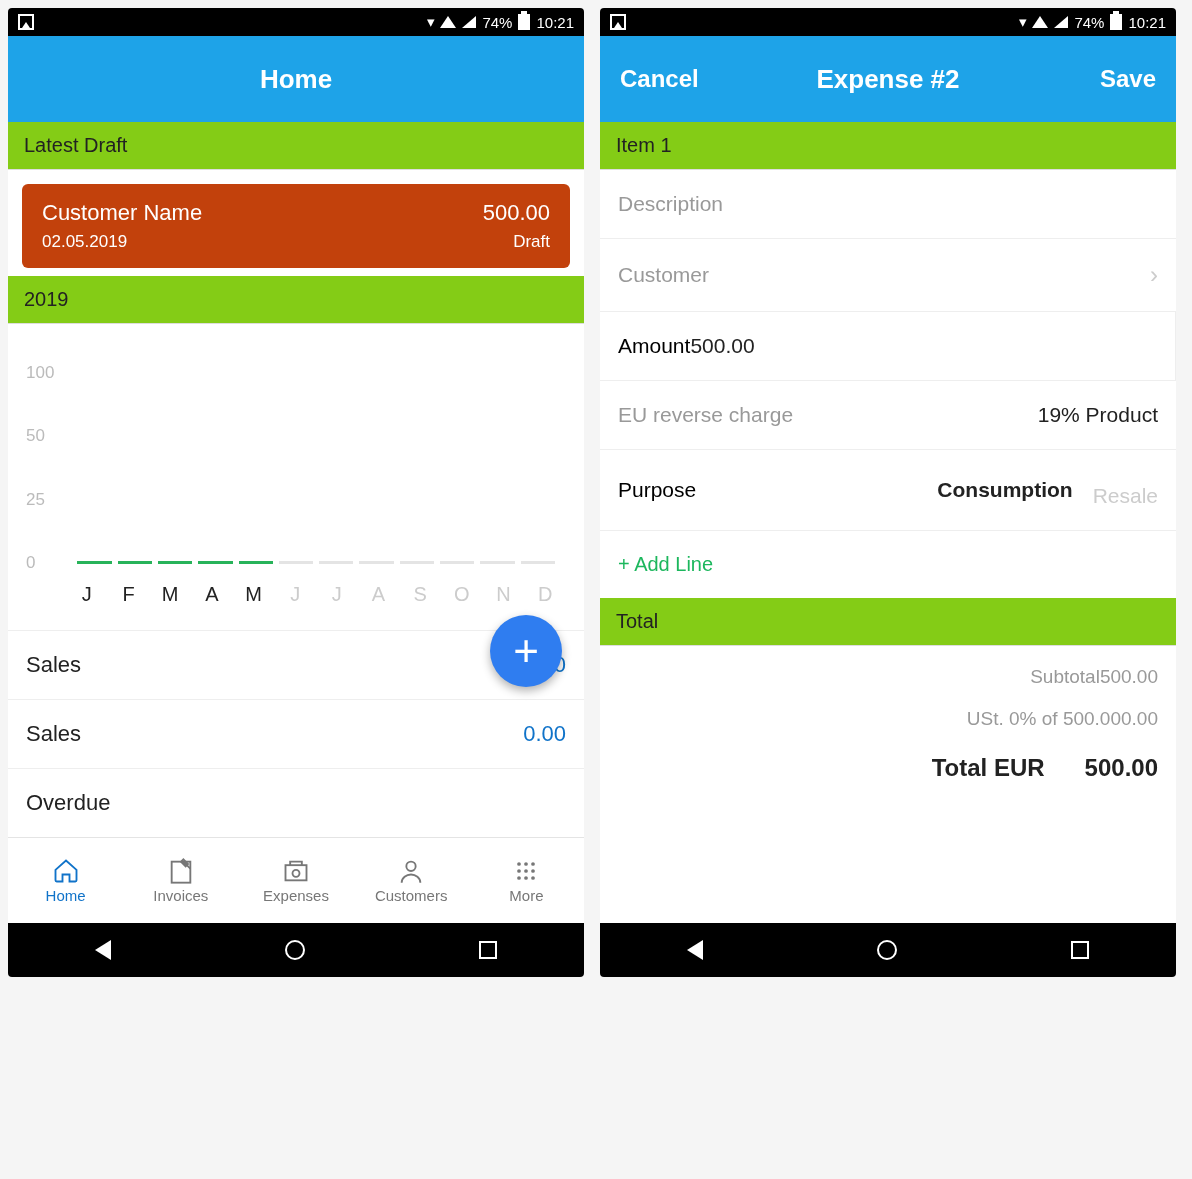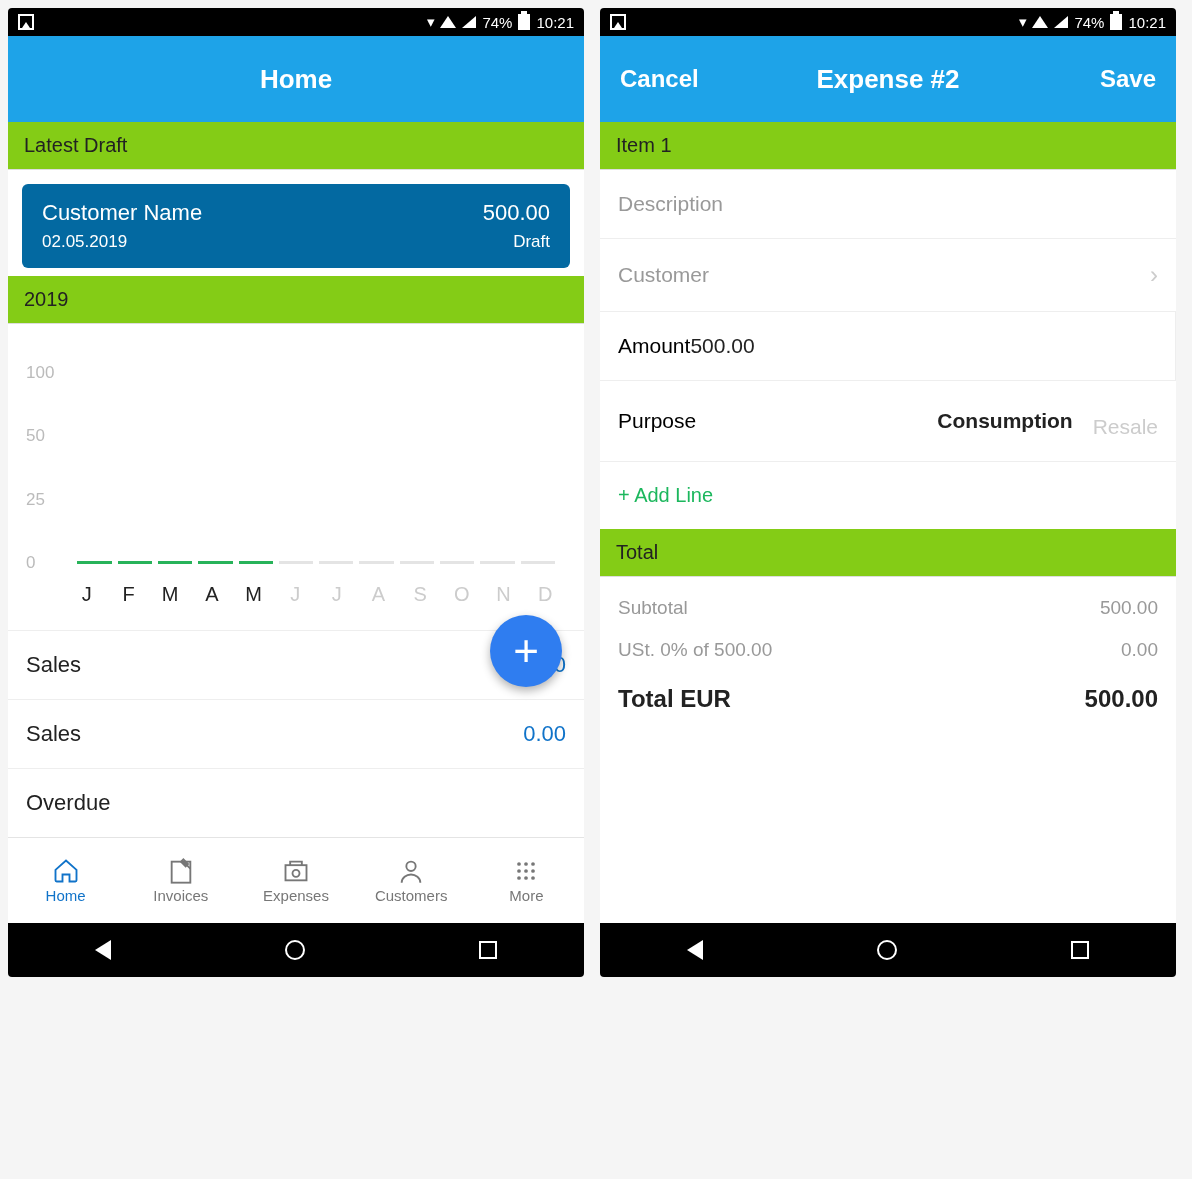--- a/index.html
+++ b/index.html
@@ -12,21 +12,21 @@
 .picture-icon::after{content:"";position:absolute;bottom:0;left:2px;width:0;height:0;border-left:4px solid transparent;border-right:4px solid transparent;border-bottom:6px solid #fff;}
 .wifi-icon{width:0;height:0;border-left:8px solid transparent;border-right:8px solid transparent;border-bottom:12px solid #fff;}
 .cell-icon{width:0;height:0;border-bottom:12px solid #fff;border-left:14px solid transparent;}
 .battery-icon{width:12px;height:16px;background:#fff;position:relative;}
 .battery-icon::before{content:"";position:absolute;top:-3px;left:3px;width:6px;height:3px;background:#fff;}
 .appbar { background: #1ea3e8; color: #fff; height: 86px; display: flex; align-items: center; justify-content: center; position:relative; }
 .appbar .title { font-size: 26px; font-weight: 600; }
 .appbar .left, .appbar .right { position:absolute; font-size:24px; font-weight:600; }
 .appbar .left { left:20px; } .appbar .right { right:20px; }
 .section-header { background: #84cc16; color:#222; font-size:20px; padding: 12px 16px; border-bottom:1px solid #ddd; }
-.draft-card { margin: 14px 14px 8px; background:#0369a1; color:#fff; border-radius:6px; padding:16px 20px; display:flex; justify-content:space-between; }
+.draft-card { margin: 14px 14px 8px; background:#c2410c; color:#fff; border-radius:6px; padding:16px 20px; display:flex; justify-content:space-between; }
 .draft-card .dc-title{font-size:22px;} .draft-card .dc-date{font-size:17px;margin-top:6px;}
 .draft-card .dc-amount{font-size:22px;text-align:right;} .draft-card .dc-status{font-size:17px;text-align:right;margin-top:6px;}
 .chart-zone { padding: 16px 18px 24px; margin-top: 23px; }
 .chart-row { display:flex; align-items:flex-end; }
 .chart-y { display:flex; flex-direction:column; justify-content:space-between; height:210px; color:#bbb; font-size:17px; padding-right:12px;}
 .chart-plot { flex:1; height:210px; position:relative; border-bottom:1px solid transparent; }
 .chart-months { display:flex; gap:0; padding-left:40px; margin-top:10px; }
 .chart-months span { flex:1; text-align:center; font-size:20px; }
 .month-dark{color:#222;font-weight:500;} .month-light{color:#ccc;}
 .bars { position:absolute; bottom:8px; left:8px; right:8px; display:flex; }
@@ -49,21 +49,21 @@
 .form-row .flabel{color:#999;}
 .form-row-split{display:flex;border-bottom:1px solid #eee;}
 .form-row-split>div{flex:1;padding:22px 18px;display:flex;align-items:center;font-size:21px;}
 .form-row-split>div:first-child{border-right:1px solid #eee;}
 .chev{margin-left:auto;color:#ccc;font-size:24px;}
 .placeholder{color:#ccc;}
 .purpose-row{display:flex;align-items:center;padding:22px 18px;border-bottom:1px solid #eee;font-size:21px;}
 .purpose-opt{font-weight:700;color:#222;margin-left:auto;margin-right:20px;}
 .purpose-opt.off{color:#ccc;font-weight:400;margin-left:0;margin-right:0;margin-top:12px;}
 .addline{color:#1cb75d;font-size:20px;padding:22px 18px;}
-.total-line{display:flex;justify-content:space-between;padding:10px 18px;font-size:19px;color:#999;}
+.total-line{display:flex;justify-content:flex-end;padding:10px 18px;font-size:19px;color:#999;}
 .total-line.big{color:#222;font-size:24px;font-weight:600;padding:14px 18px;gap:40px;}
 svg{display:block;}
 </style>
 </head>
 <body>
 
 <div class="phone">
   <div class="statusbar">
     <div class="sb-left">
         <div class="picture-icon"></div>
@@ -235,20 +235,24 @@
     <div class="form-row">
       <span class="flabel">Customer</span>
       <span class="chev">›</span>
     </div>
     <div class="form-row-split">
       <div>
         <span class="flabel2">Amount</span>
         <span style="color:#222;font-weight:500">500.00</span>
       </div>
     </div>
+    <div class="form-row">
+      <span class="flabel" style="flex:1">EU reverse charge</span>
+      <span style="color:#222;font-weight:500">19% Product</span>
+    </div>
     <div class="purpose-row">
       <span class="flabel">Purpose</span>
       <span class="purpose-opt">Consumption</span>
       <span class="purpose-opt off">Resale</span>
     </div>
     <div class="addline">+ Add Line</div>
 
     <div class="section-header">Total</div>
     <div style="padding:10px 0 16px">
       <div class="total-line">

